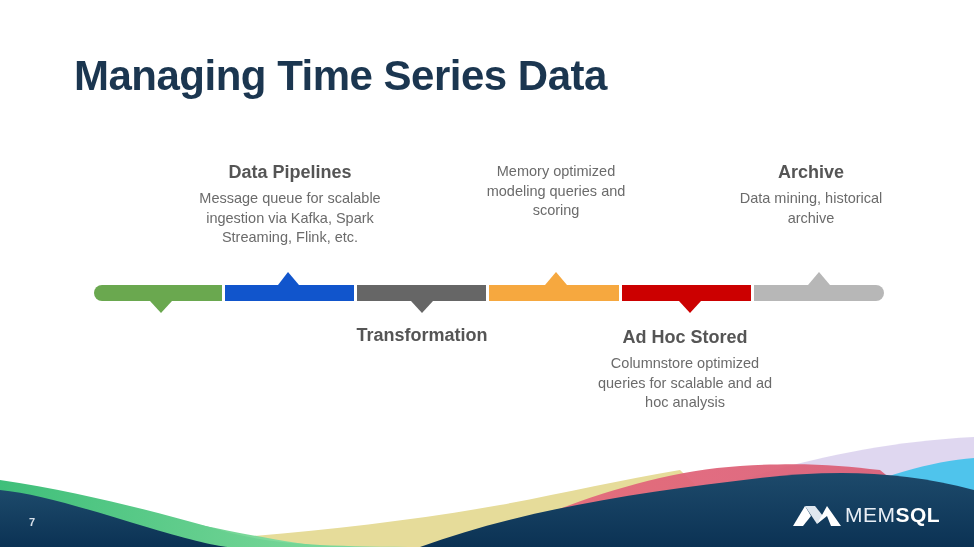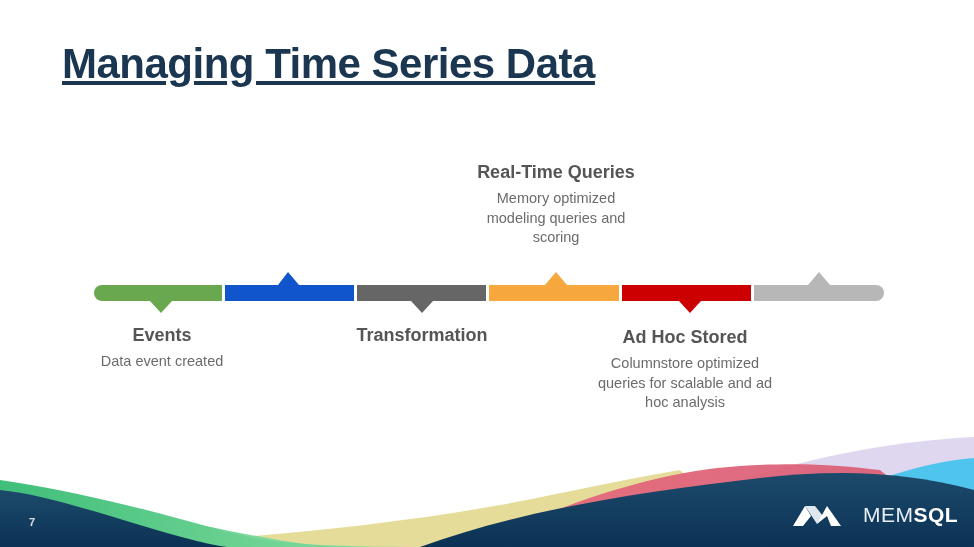--- a/index.html
+++ b/index.html
@@ -15,27 +15,26 @@
       width: 974px;
       height: 547px;
       background: #ffffff;
       overflow: hidden;
       font-family: "Liberation Sans", "DejaVu Sans", sans-serif;
     }
     .title {
       position: absolute;
       left: 58px;
       top: 36px;
-      margin: 4px;
+      margin: 16px;
       font-size: 42px;
       font-weight: bold;
       color: #1b3650;
       letter-spacing: -0.5px;
       white-space: nowrap;
-      text-decoration: underline;
     }
     .stage {
       position: absolute;
       text-align: center;
       color: #6a6a6a;
     }
     .stage .heading {
       font-size: 18px;
       font-weight: bold;
       color: #555555;
@@ -71,21 +70,21 @@
       font-size: 11px;
       font-weight: bold;
       color: #d8e0ea;
     }
     .logo {
       position: absolute;
       left: 793px;
       top: 503px;
       display: flex;
       align-items: center;
-      gap: 22px;
+      gap: 4px;
     }
     .logo .word {
       font-size: 21px;
       color: #ffffff;
       letter-spacing: 0.5px;
       white-space: nowrap;
     }
     .logo .word .light { font-weight: normal; color: #e8eef5; }
     .logo .word .bold { font-weight: bold; color: #ffffff; }
   </style>
@@ -124,40 +123,43 @@
         <polygon points="679,301 701,301 690,313" fill="#cc0000"></polygon>
       </g>
 
       <g>
         <path d="M754,285 H876 A8,8 0 0 1 876,301 H754 Z" fill="#b7b7b7"></path>
         <polygon points="808,285 830,285 819,272" fill="#b7b7b7"></polygon>
       </g>
     </svg>
   </div>
 
-  <div class="stage" style="left:62px; top:325px; width:200px;">
-    <div class="heading">Events</div>
-    <p class="desc">Data event created</p>
-  </div>
-
+
+  <div class="stage" style="left:198px; top:162px; width:184px;">
+    <div class="heading">Data Pipelines</div>
+    <p class="desc">Message queue for scalable ingestion via Kafka, Spark Streaming, Flink, etc.</p>
+  </div>
 
   <div class="stage" style="left:334px; top:325px; width:176px;">
     <div class="heading">Transformation</div>
   </div>
 
   <div class="stage" style="left:466px; top:162px; width:180px;">
-    <div class="heading">Real-Time Queries</div>
     <p class="desc">Memory optimized modeling queries and scoring</p>
   </div>
 
   <div class="stage" style="left:590px; top:327px; width:190px;">
     <div class="heading">Ad Hoc Stored</div>
     <p class="desc">Columnstore optimized queries for scalable and ad hoc analysis</p>
   </div>
 
+  <div class="stage" style="left:722px; top:162px; width:178px;">
+    <div class="heading">Archive</div>
+    <p class="desc">Data mining, historical archive</p>
+  </div>
 
   <svg class="waves" width="974" height="547" viewBox="0 0 974 547" xmlns="http://www.w3.org/2000/svg">
     <defs>
       <linearGradient id="navyGrad" x1="0" y1="0" x2="0" y2="1">
         <stop offset="0" stop-color="#1d4a6b"></stop>
         <stop offset="1" stop-color="#0b3254"></stop>
       </linearGradient>
       <linearGradient id="greenGrad" x1="0" y1="0" x2="1" y2="0">
         <stop offset="0" stop-color="#3fbf7a"></stop>
         <stop offset="1" stop-color="#8ee0a4"></stop>

